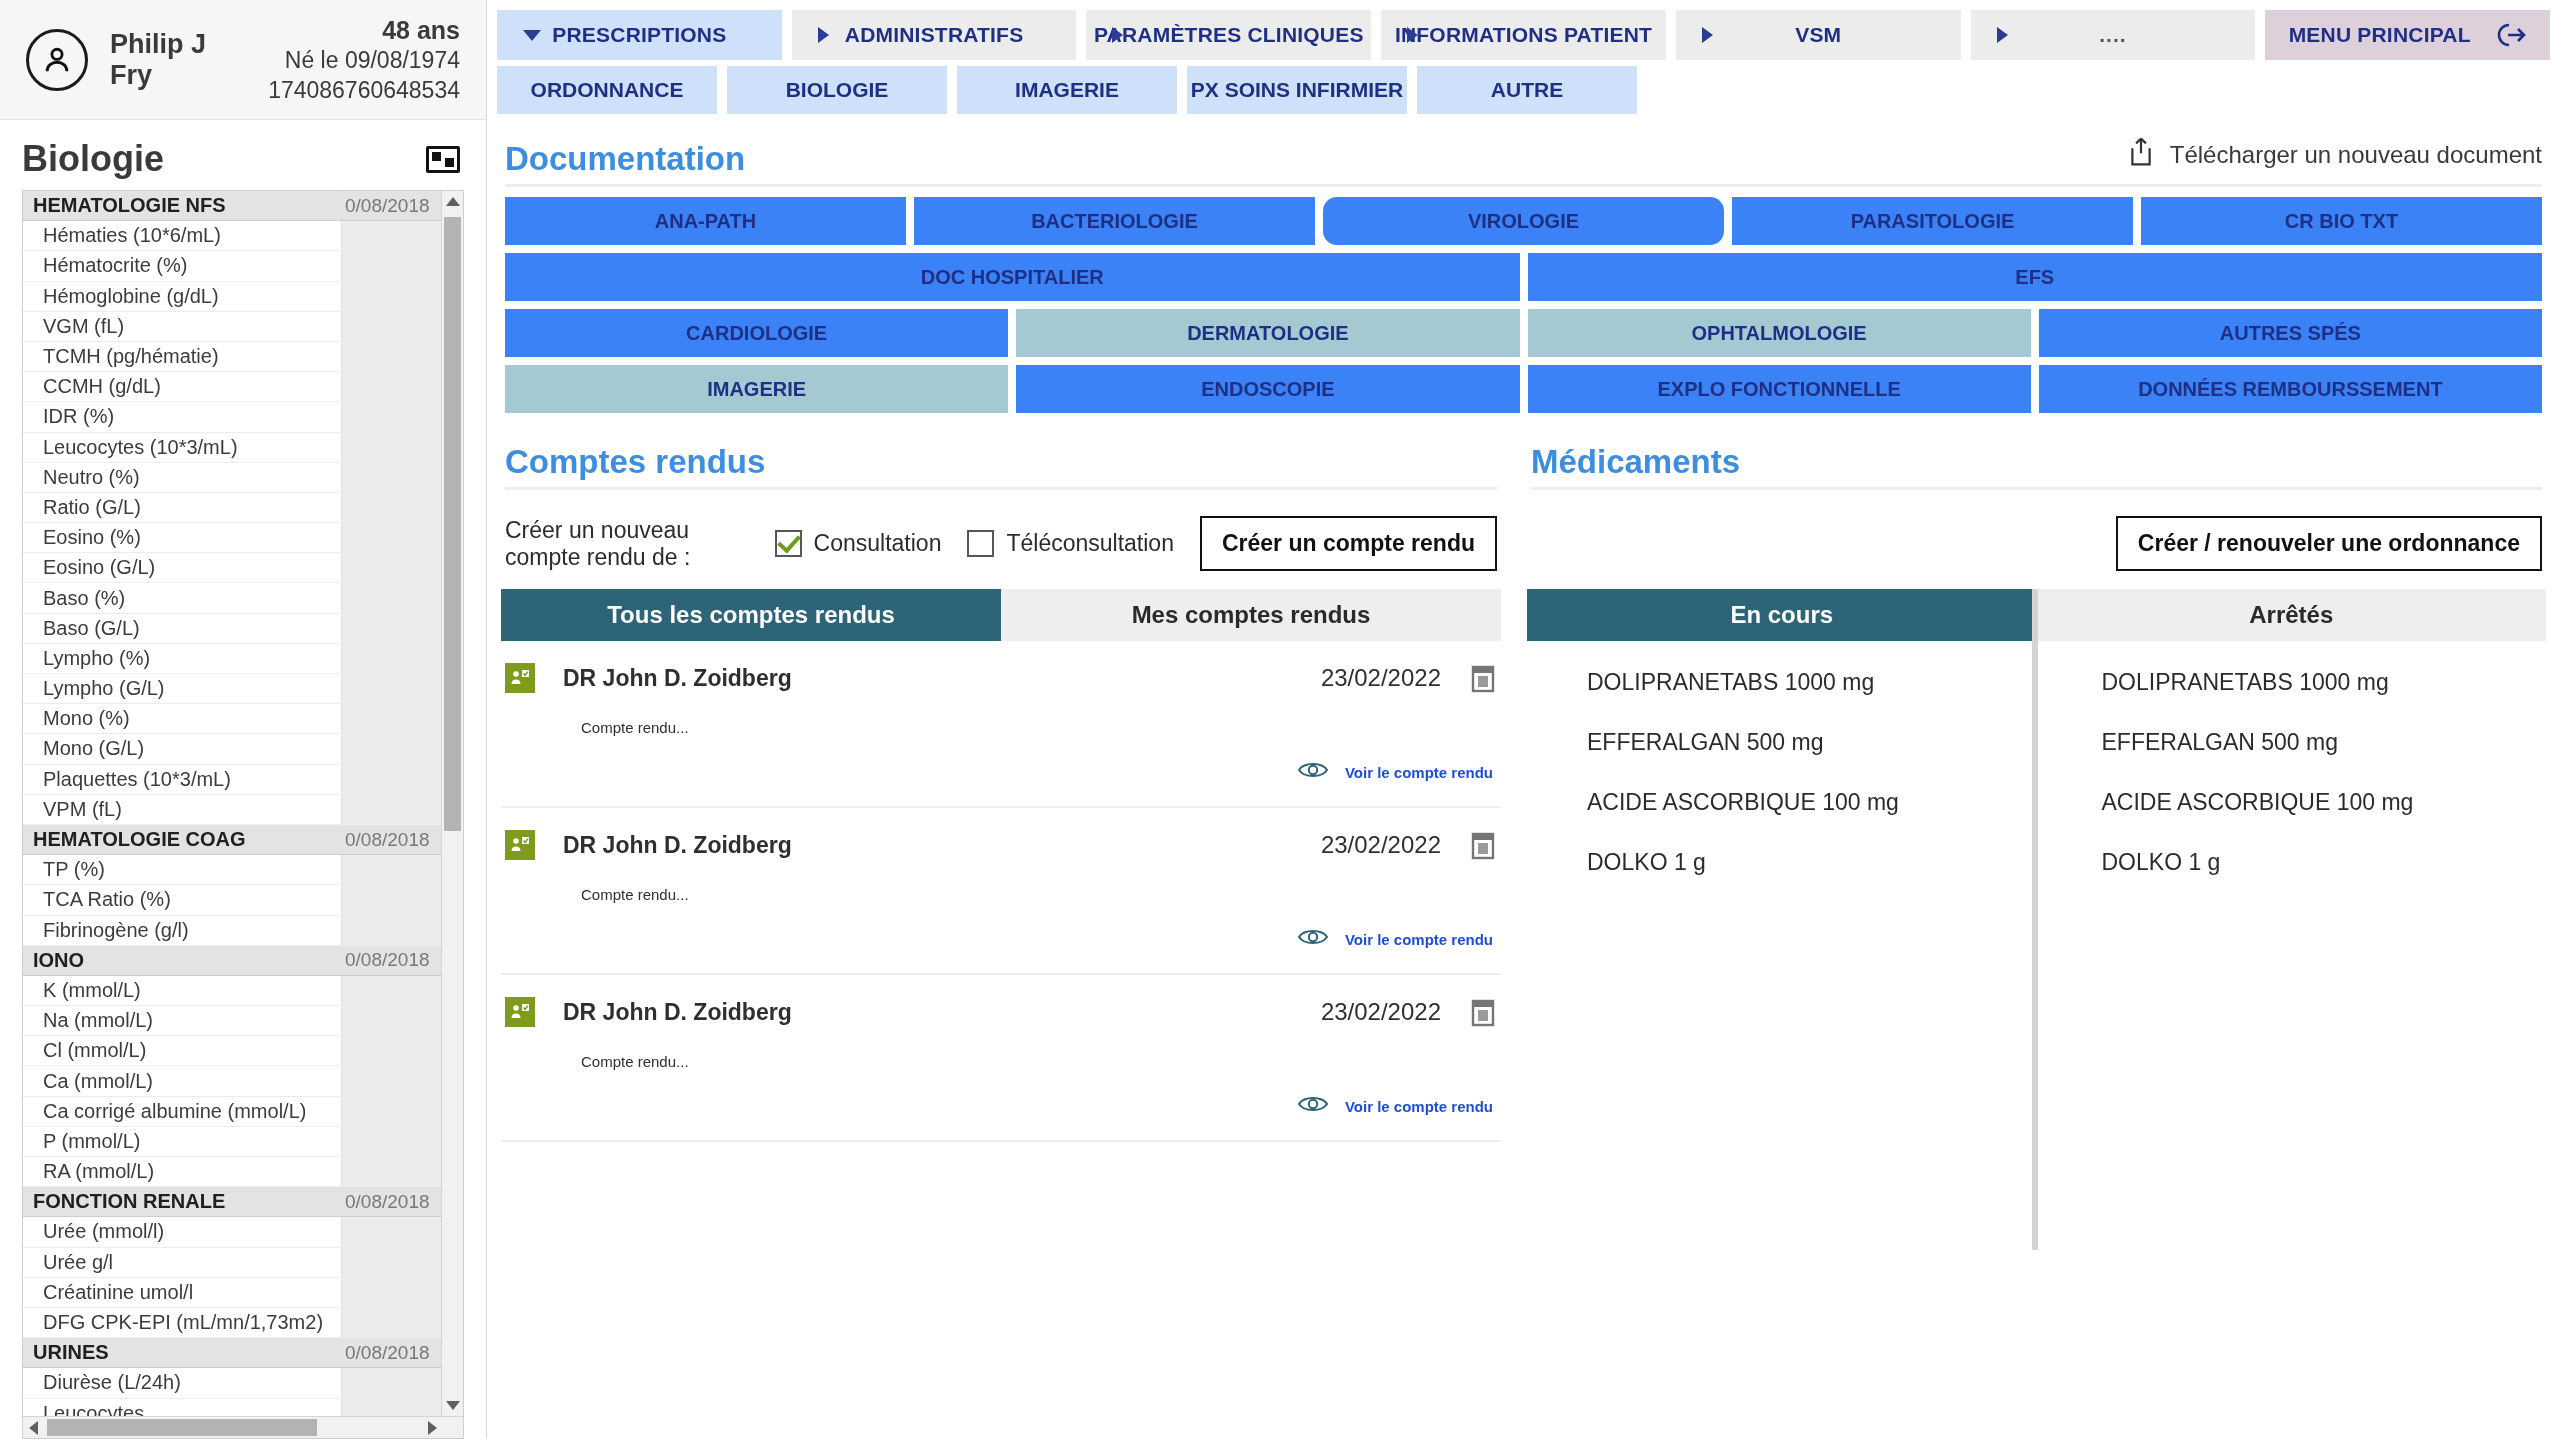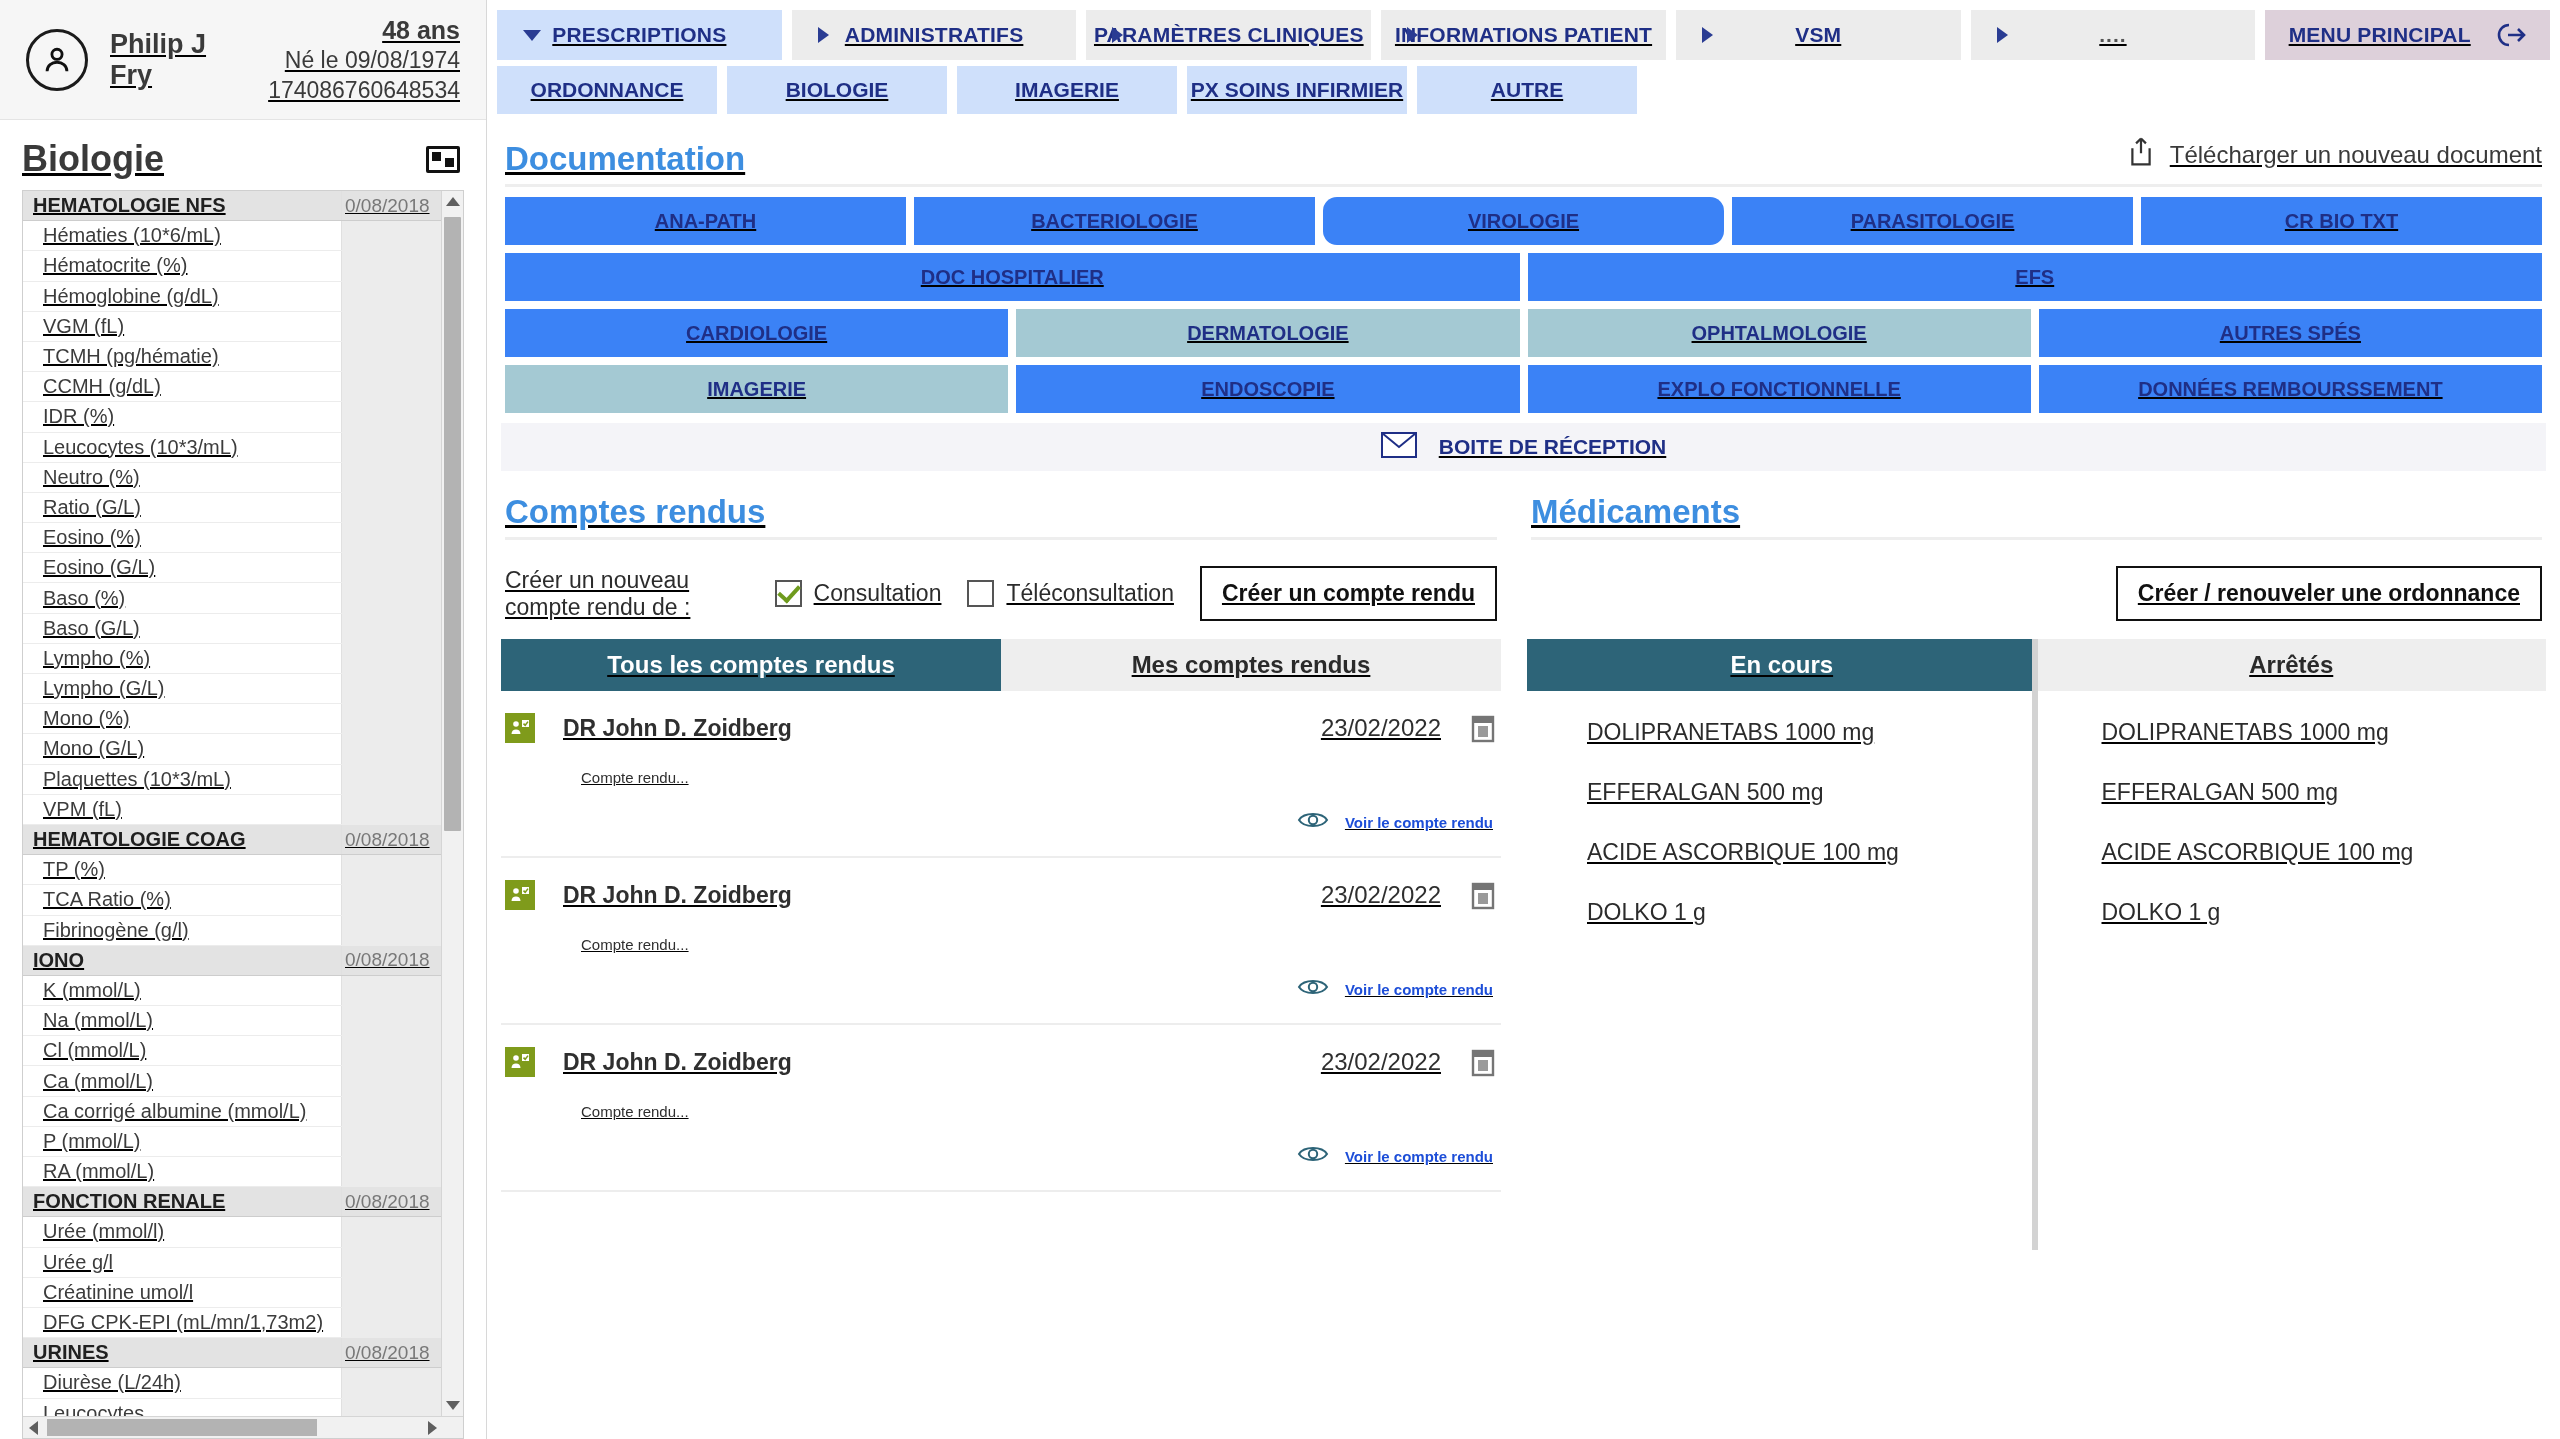--- a/index.html
+++ b/index.html
@@ -2,21 +2,21 @@
 <html><head>
 <meta charset="utf-8">
 <style>
   * { box-sizing: border-box; margin: 0; padding: 0; }
   html, body {
     width: 2560px; height: 1439px;
     font-family: "Liberation Sans", sans-serif;
     background: #ffffff;
     overflow: hidden;
   }
-  .app { display: flex; width: 2560px; height: 1250px; text-decoration: underline; }
+  .app { display: flex; width: 2560px; height: 1250px; }
 
   
   .sidebar {
     width: 487px; min-width: 487px; height: 1439px;
     border-right: 1px solid #d8d8d8;
     display: flex; flex-direction: column;
     background: #ffffff;
   }
   .patient-card {
     height: 120px; background: #f6f6f6;
@@ -521,29 +521,20 @@
             <button class="doc-btn" style="flex: 310 1 0%;">AUTRES SPÉS</button>
           </div>
           <div class="doc-row">
             <button class="doc-btn sel" style="flex: 310 1 0%;">IMAGERIE</button>
             <button class="doc-btn" style="flex: 310 1 0%;">ENDOSCOPIE</button>
             <button class="doc-btn" style="flex: 310 1 0%;">EXPLO FONCTIONNELLE</button>
             <button class="doc-btn" style="flex: 310 1 0%;">DONNÉES REMBOURSSEMENT</button>
           </div>
         </div>
 
-      <div class="inbox-bar">
-        <span>
-          <svg width="36" height="26" viewBox="0 0 36 26" aria-hidden="true">
-            <rect x="1" y="1" width="34" height="24" fill="#fff" stroke="#1f2f86" stroke-width="2"></rect>
-            <path d="M1 1 L18 15 L35 1" fill="none" stroke="#1f2f86" stroke-width="2"></path>
-          </svg>
-        </span>
-        <span>BOITE DE RÉCEPTION</span>
-      </div>
 
       <div class="panes">
 
         <section class="pane-left">
           <div class="section-head">
             <div class="section-title">Comptes rendus</div>
           </div>
           <div class="hr-light"></div>
 
           <div class="cr-controls">

